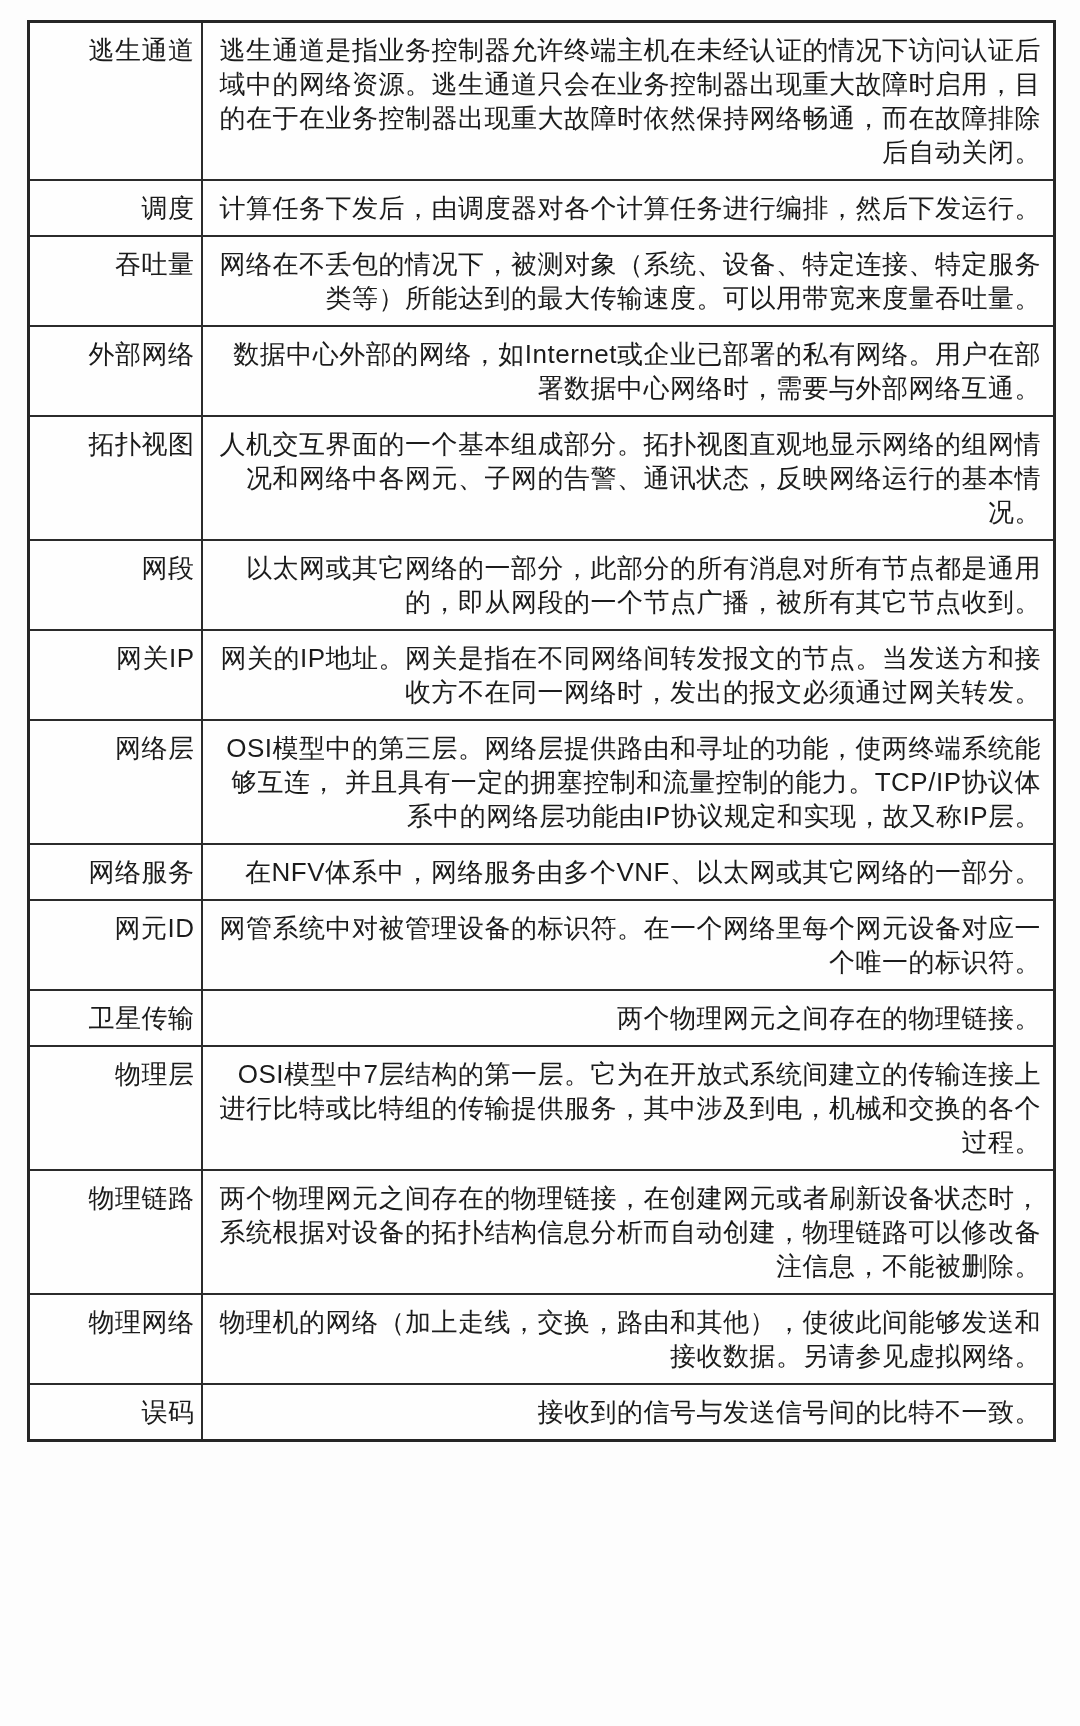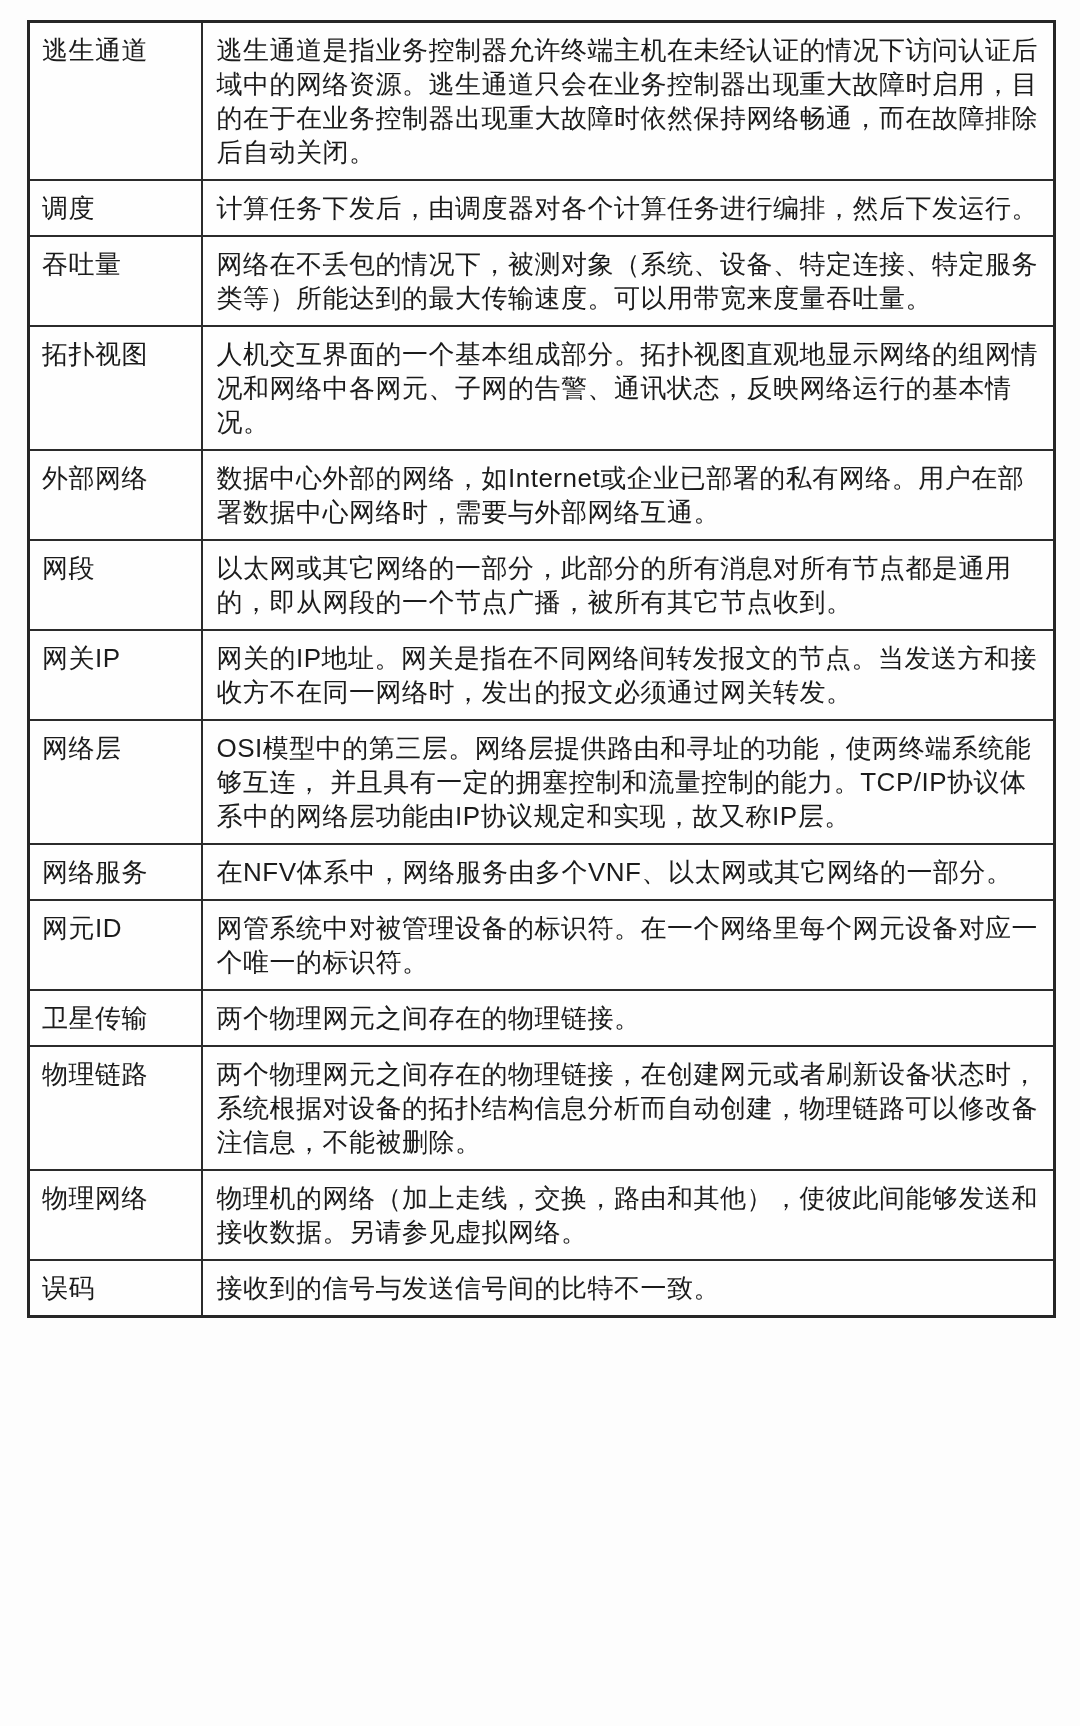--- a/index.html
+++ b/index.html
@@ -13,20 +13,21 @@
     font-family: "Liberation Sans", "DejaVu Sans", sans-serif;
     color: #1a1a1a;
     position: relative;
     overflow: hidden;
   }
   .glossary-wrap {
     position: absolute;
     left: 27px;
     top: 20px;
     width: 1026px;
+    text-align: right;
   }
   table.glossary {
     border-collapse: collapse;
     table-layout: fixed;
     width: 100%;
     background: #fefefe;
     border: 3px solid #262626;
   }
   table.glossary td {
     border: 2px solid #2b2b2b;
@@ -68,27 +69,27 @@
     <td class="def-cell">计算任务下发后，由调度器对各个计算任务进行编排，然后下发运行。</td>
   </tr>
 
   <tr>
     <td class="term-cell">吞吐量</td>
     <td class="def-cell">网络在不丢包的情况下，被测对象（系统、设备、特定连接、特定服务类等）所能达到的最大传输速度。可以用带宽来度量吞吐量。</td>
   </tr>
 
 
   <tr>
-    <td class="term-cell">拓扑视图</td>
-    <td class="def-cell">人机交互界面的一个基本组成部分。拓扑视图直观地显示网络的组网情况和网络中各网元、子网的告警、通讯状态，反映网络运行的基本情况。</td>
+    <td class="term-cell">外部网络</td>
+    <td class="def-cell">数据中心外部的网络，如Internet或企业已部署的私有网络。用户在部署数据中心网络时，需要与外部网络互通。</td>
   </tr>
 
   <tr>
-    <td class="term-cell">外部网络</td>
-    <td class="def-cell">数据中心外部的网络，如Internet或企业已部署的私有网络。用户在部署数据中心网络时，需要与外部网络互通。</td>
+    <td class="term-cell">拓扑视图</td>
+    <td class="def-cell">人机交互界面的一个基本组成部分。拓扑视图直观地显示网络的组网情况和网络中各网元、子网的告警、通讯状态，反映网络运行的基本情况。</td>
   </tr>
 
   <tr>
     <td class="term-cell">网段</td>
     <td class="def-cell">以太网或其它网络的一部分，此部分的所有消息对所有节点都是通用的，即从网段的一个节点广播，被所有其它节点收到。</td>
   </tr>
 
   <tr>
     <td class="term-cell">网关IP</td>
     <td class="def-cell">网关的IP地址。网关是指在不同网络间转发报文的节点。当发送方和接收方不在同一网络时，发出的报文必须通过网关转发。</td>
@@ -108,20 +109,24 @@
     <td class="term-cell">网元ID</td>
     <td class="def-cell">网管系统中对被管理设备的标识符。在一个网络里每个网元设备对应一个唯一的标识符。</td>
   </tr>
 
   <tr>
     <td class="term-cell">卫星传输</td>
     <td class="def-cell">两个物理网元之间存在的物理链接。</td>
   </tr>
 
 
+  <tr>
+    <td class="term-cell">物理层</td>
+    <td class="def-cell">OSI模型中7层结构的第一层。它为在开放式系统间建立的传输连接上进行比特或比特组的传输提供服务，其中涉及到电，机械和交换的各个过程。</td>
+  </tr>
 
   <tr>
     <td class="term-cell">物理链路</td>
     <td class="def-cell">两个物理网元之间存在的物理链接，在创建网元或者刷新设备状态时，系统根据对设备的拓扑结构信息分析而自动创建，物理链路可以修改备注信息，不能被删除。</td>
   </tr>
 
   <tr>
     <td class="term-cell">物理网络</td>
     <td class="def-cell">物理机的网络（加上走线，交换，路由和其他），使彼此间能够发送和接收数据。另请参见虚拟网络。</td>
   </tr>

